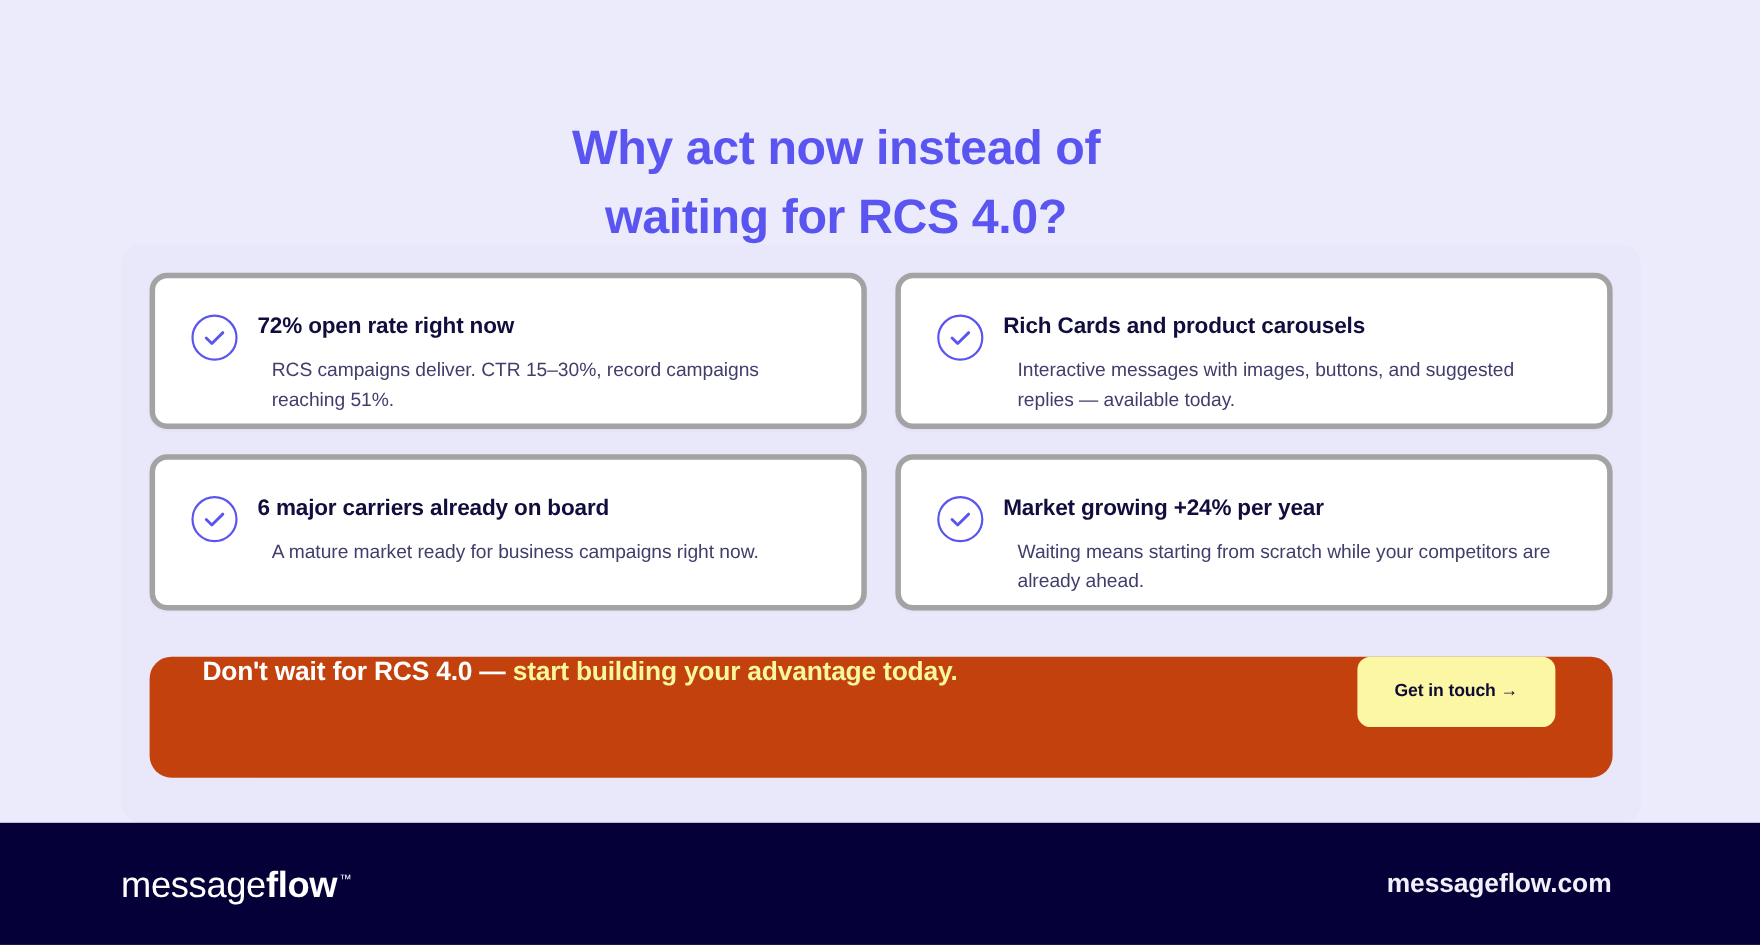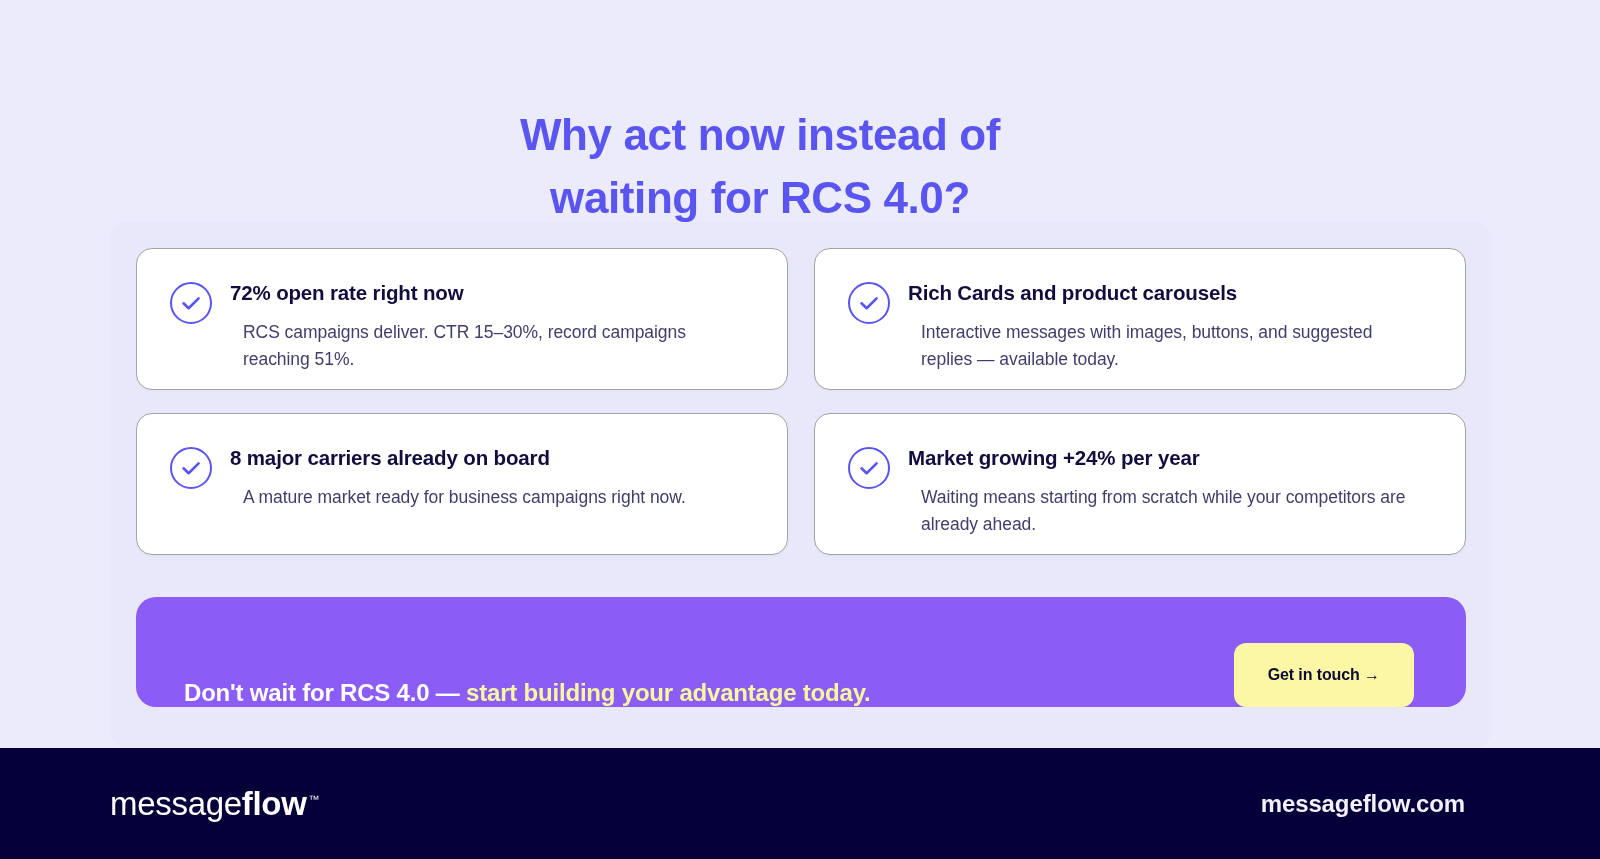--- a/index.html
+++ b/index.html
@@ -60,21 +60,21 @@
     width: 1330px;
     display: grid;
     grid-template-columns: 652px 652px;
     grid-template-rows: 142px 142px;
     column-gap: 26px;
     row-gap: 23px;
   }
 
   .card {
     background: #ffffff;
-    border: 1px solid #a3a3a3;
+    border: 5px solid #a3a3a3;
     border-radius: 16px;
     box-sizing: border-box;
     display: flex;
     align-items: flex-start;
     padding: 30px 28px 0 32px;
     box-shadow: 0 1px 2px rgba(60, 50, 140, 0.04);
   }
 
   .check-wrap {
     flex: 0 0 auto;
@@ -112,24 +112,24 @@
     max-width: 520px;
   }
 
   
   .cta-banner {
     position: absolute;
     left: 136px;
     top: 597px;
     width: 1330px;
     height: 110px;
-    background: #8b5cf6;
+    background: #c2410c;
     border-radius: 20px;
     display: flex;
-    align-items: flex-end;
+    align-items: flex-start;
     justify-content: space-between;
     padding: 0 52px 0 48px;
     box-sizing: border-box;
   }
   .cta-text {
     font-size: 24px;
     font-weight: 700;
     letter-spacing: -0.2px;
     color: #ffffff;
     white-space: nowrap;
@@ -231,21 +231,21 @@
     </div>
 
     <div class="card">
       <span class="check-wrap">
         <svg viewBox="0 0 44 44" aria-hidden="true">
           <circle cx="22" cy="22" r="20" fill="none" stroke="#5a55f0" stroke-width="2"></circle>
           <path d="M14.5 22.3 L19.6 27.2 L29.6 17.4" fill="none" stroke="#5a55f0" stroke-width="2.6" stroke-linecap="round" stroke-linejoin="round"></path>
         </svg>
       </span>
       <div class="card-body">
-        <p class="card-title">8 major carriers already on board</p>
+        <p class="card-title">6 major carriers already on board</p>
         <p class="card-desc">A mature market ready for business campaigns right now.</p>
       </div>
     </div>
 
     <div class="card">
       <span class="check-wrap">
         <svg viewBox="0 0 44 44" aria-hidden="true">
           <circle cx="22" cy="22" r="20" fill="none" stroke="#5a55f0" stroke-width="2"></circle>
           <path d="M14.5 22.3 L19.6 27.2 L29.6 17.4" fill="none" stroke="#5a55f0" stroke-width="2.6" stroke-linecap="round" stroke-linejoin="round"></path>
         </svg>

